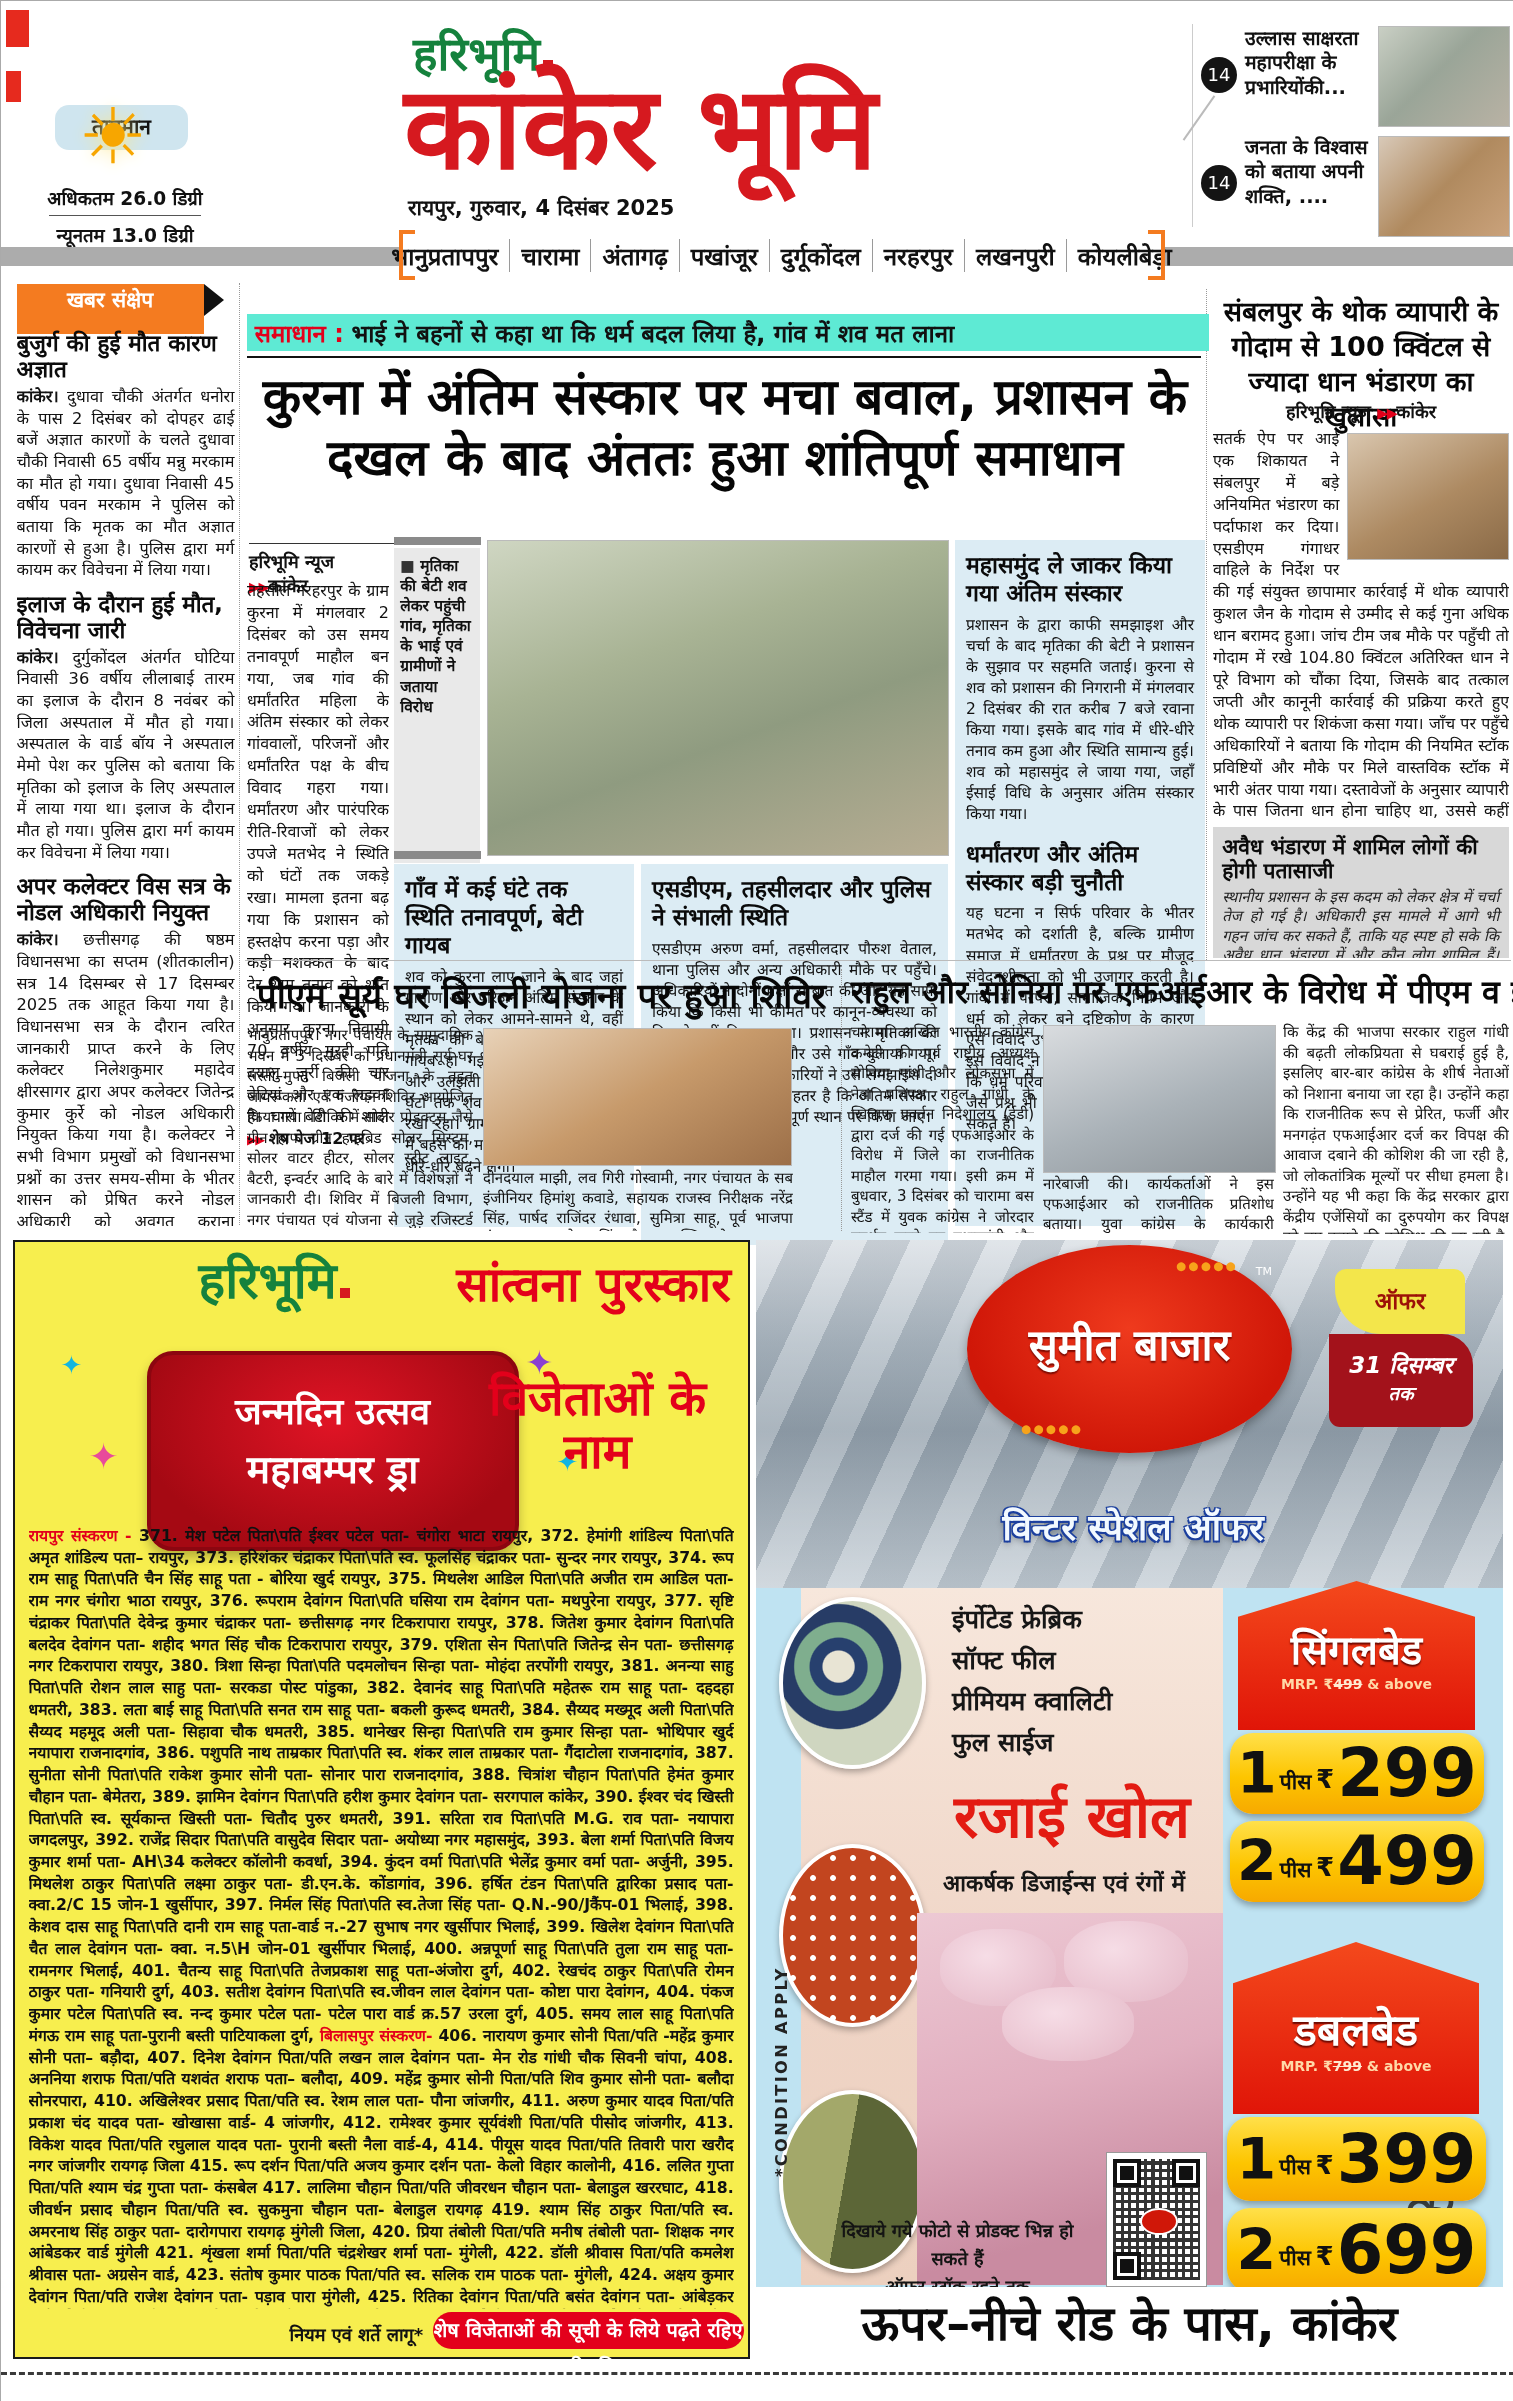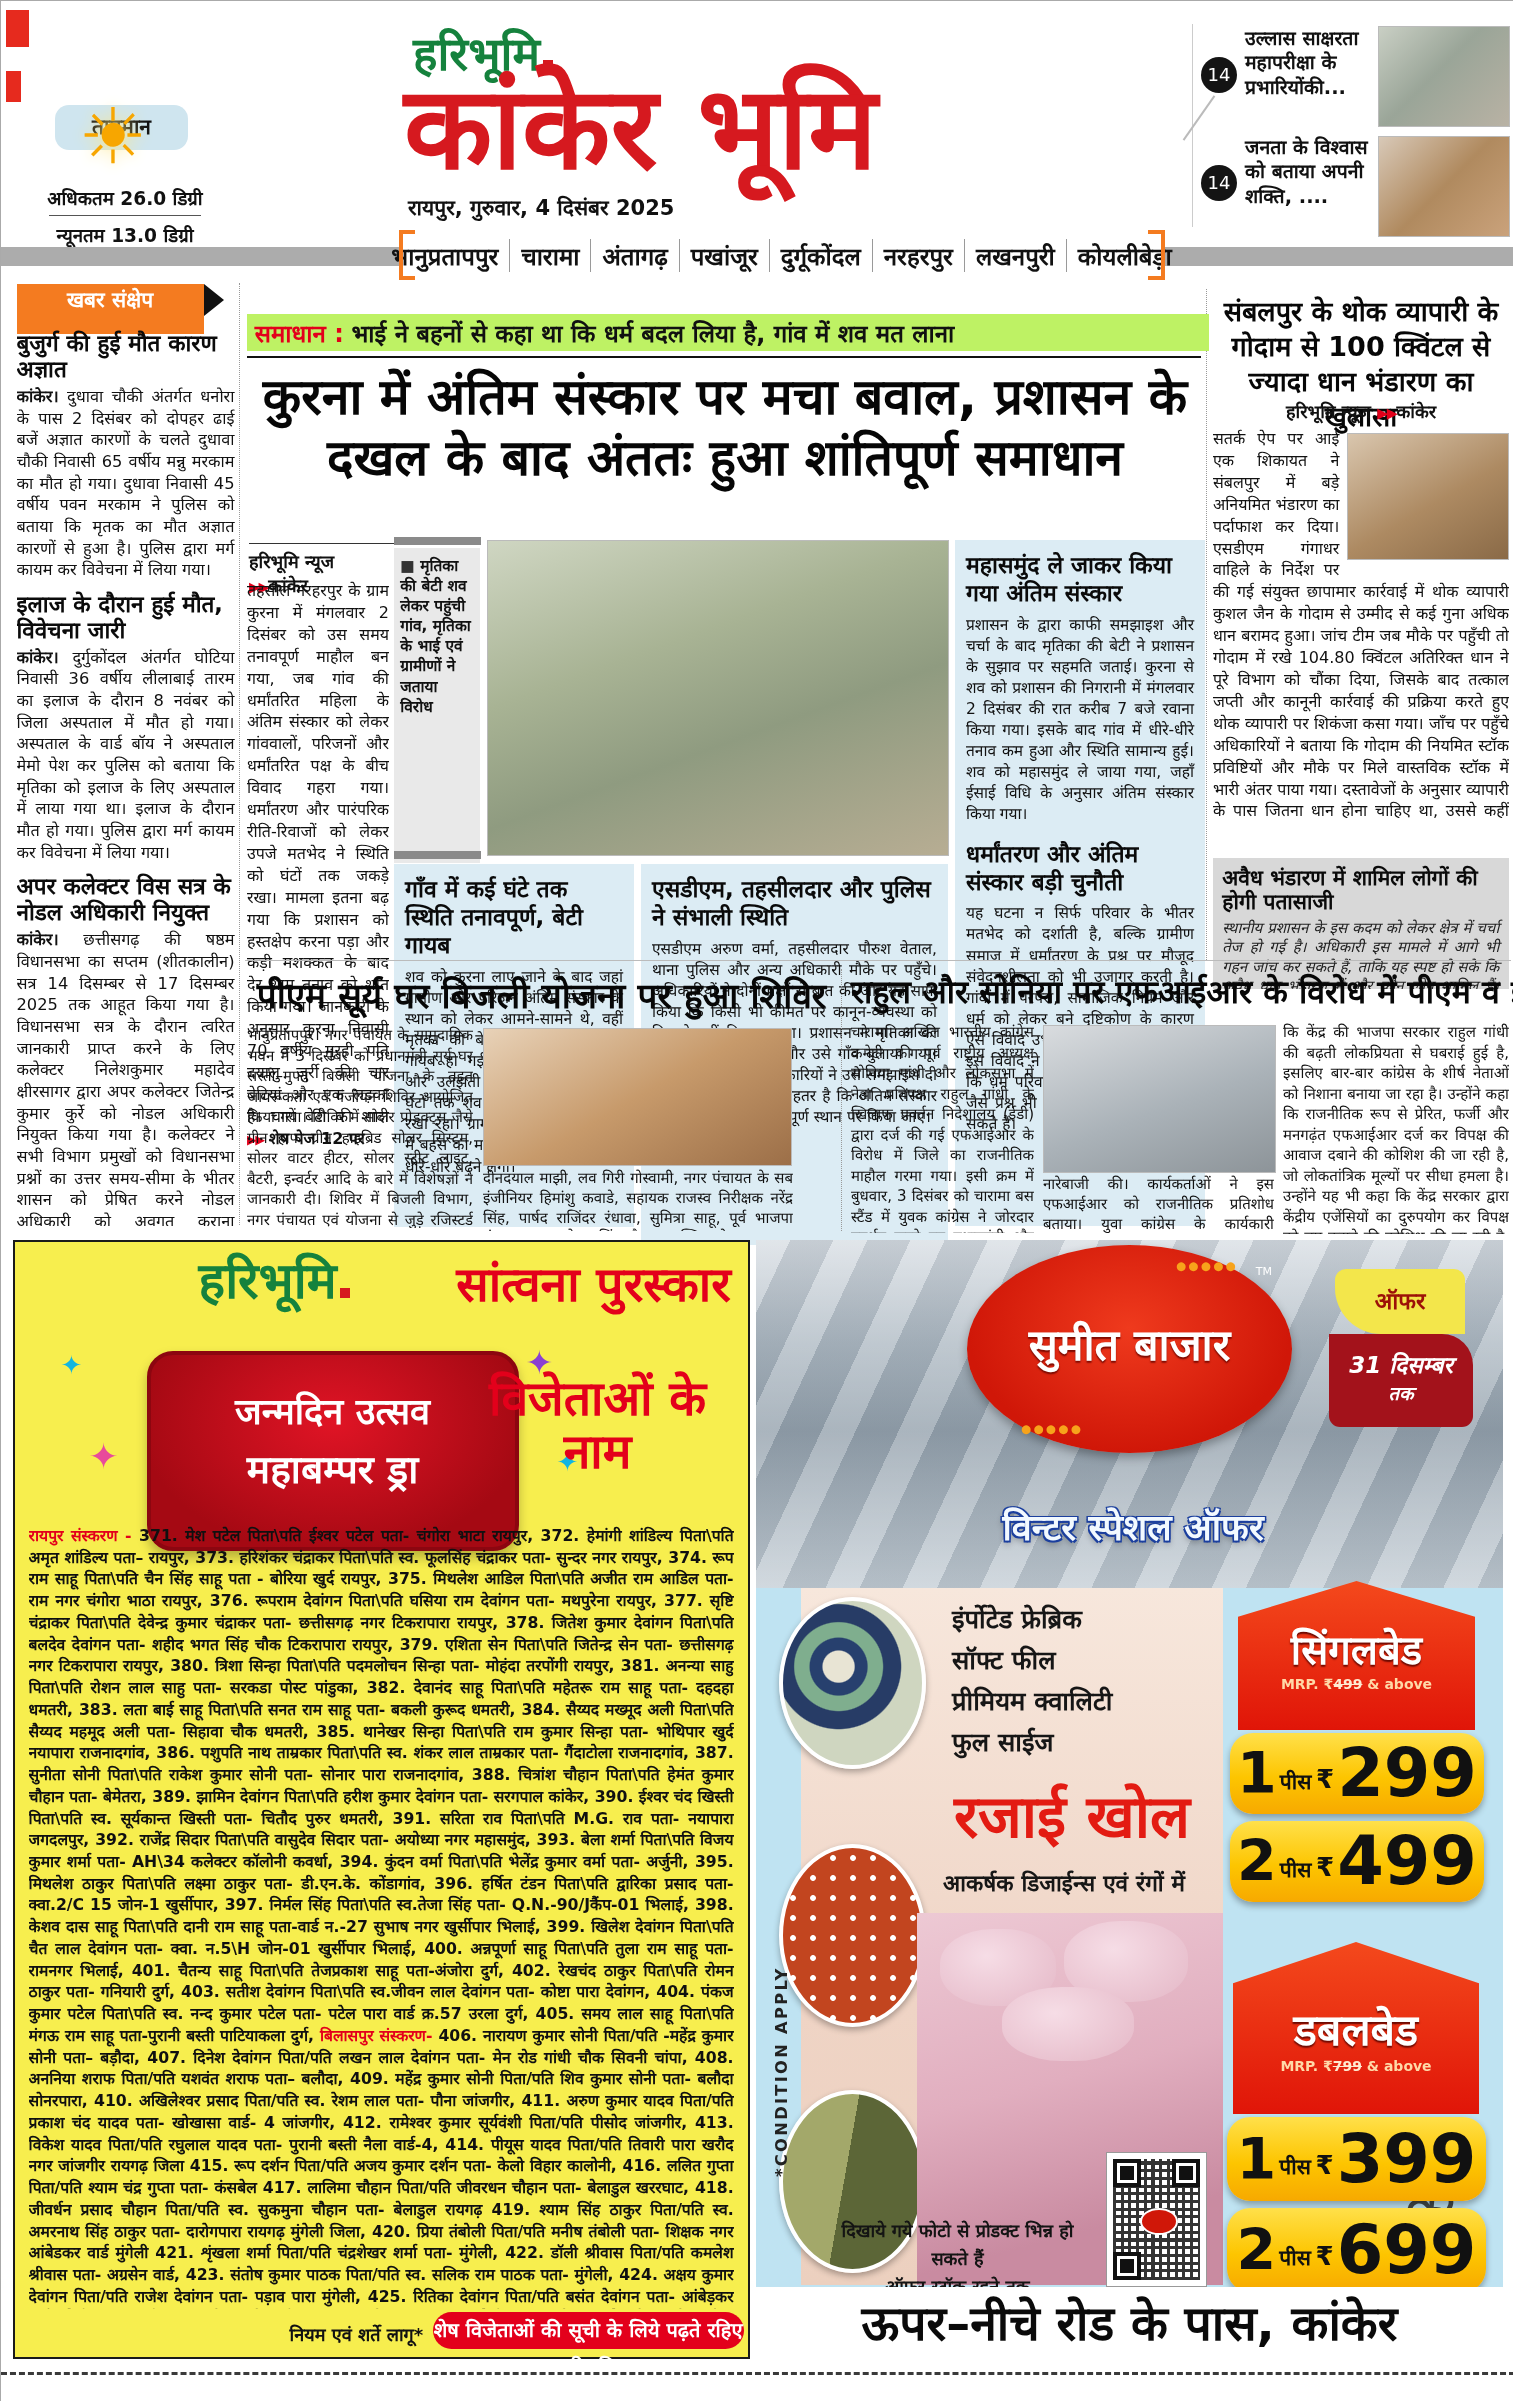--- a/index.html
+++ b/index.html
@@ -36,38 +36,38 @@
   .bracket.r{right:-1.5px;border-right:4.6px solid #f47b20;border-top:4.6px solid #f47b20;border-bottom:4.6px solid #f47b20;}
   
   .briefs-head{background:#f47b20;color:#fff;font-size:21px;font-weight:900;text-align:center;line-height:33px;}
   .briefs-arrow{width:0;height:0;border-top:16.3px solid transparent;border-bottom:16.3px solid transparent;border-left:20px solid #111;}
   .brief-title{font-size:22.5px;font-weight:900;line-height:1.15;color:#0b0b0b;margin:11px 0 3.1px 0;}
   .brief-body{font-size:16.3px;line-height:1.33;font-weight:500;color:#111;}
   .brief-body .loc{font-weight:900;}
   .dotsep{border-left:1.5px dotted #999;}
   .hsep{border-top:1.5px solid #bbb;}
   
-  .kicker{background:#bef264;font-size:24px;font-weight:bold;color:#111;display:flex;align-items:center;padding-left:7.7px;}
+  .kicker{background:#5eead4;font-size:24px;font-weight:bold;color:#111;display:flex;align-items:center;padding-left:7.7px;}
   .kicker .klabel{color:#e3001b;font-weight:900;margin-right:7.7px;}
   .kline{border-top:2.3px solid #111;}
   .lead-headline{font-size:50px;font-weight:900;line-height:1.22;text-align:center;color:#060606;}
   .byline{font-size:18px;font-weight:900;color:#111;}
   .body-txt{font-size:16px;line-height:1.37;color:#111;}
   .more{font-weight:900;}
   .capstrip{background:#e9e9e9;padding:7.7px 6.2px;font-size:15.5px;font-weight:bold;line-height:1.3;color:#111;}
   .capbar{background:#8a8a8a;}
   .photo-lead{background:linear-gradient(160deg,#cfd6c2 0%,#a8b394 35%,#8f9b80 60%,#b7ad93 100%);}
   .photo-solar{background:linear-gradient(150deg,#e8d2b8,#c79a6b 50%,#9c6f48);}
   .photo-protest{background:linear-gradient(160deg,#d9dcdf,#aab2b8 55%,#8d9499);}
   .photo-paddy{background:linear-gradient(150deg,#d9c6ae,#ad8a62 55%,#8a6a47);}
   .photo-bed{background:linear-gradient(165deg,#f3d9e009,#edc9d4 0%,#e1aebf 45%,#c98ba1 80%);}
   .subbox{background:#dcecf4;padding:11px 11px;}
   .sub-title{font-size:23px;font-weight:900;line-height:1.22;color:#0a0a0a;margin-bottom:7.7px;}
   .sub-body{font-size:15.5px;line-height:1.36;color:#111;}
-  .graybox{background:#d8d8d8;padding:7.7px 9.3px;margin-top:31px;}
+  .graybox{background:#d8d8d8;padding:7.7px 9.3px;}
   .graybox .gb-title{font-size:21px;font-weight:900;line-height:1.15;margin-bottom:4.6px;color:#0a0a0a;}
   .graybox .gb-body{font-size:15px;line-height:1.3;font-style:italic;color:#222;}
   .paddy-head{font-size:27px;font-weight:900;line-height:1.3;text-align:center;color:#070707;}
   .solar-head{font-size:35px;font-weight:900;color:#070707;}
   .protest-head{font-size:32px;font-weight:900;color:#070707;white-space:nowrap;}
   .caption{font-size:15px;line-height:1.32;font-weight:500;color:#111;}
   
   .draw{background:#f7ee4e;border:2.3px solid #1a1a1a;}
   .draw-brand{color:#15823d;font-weight:900;font-size:50px;}
   .draw-badge{background:radial-gradient(ellipse at 50% 35%,#e01425,#a50913 75%);border:4.6px solid #8c0610;border-radius:26px;color:#fff;text-align:center;box-shadow:0 6.2px 11px rgba(0,0,0,.25);}

